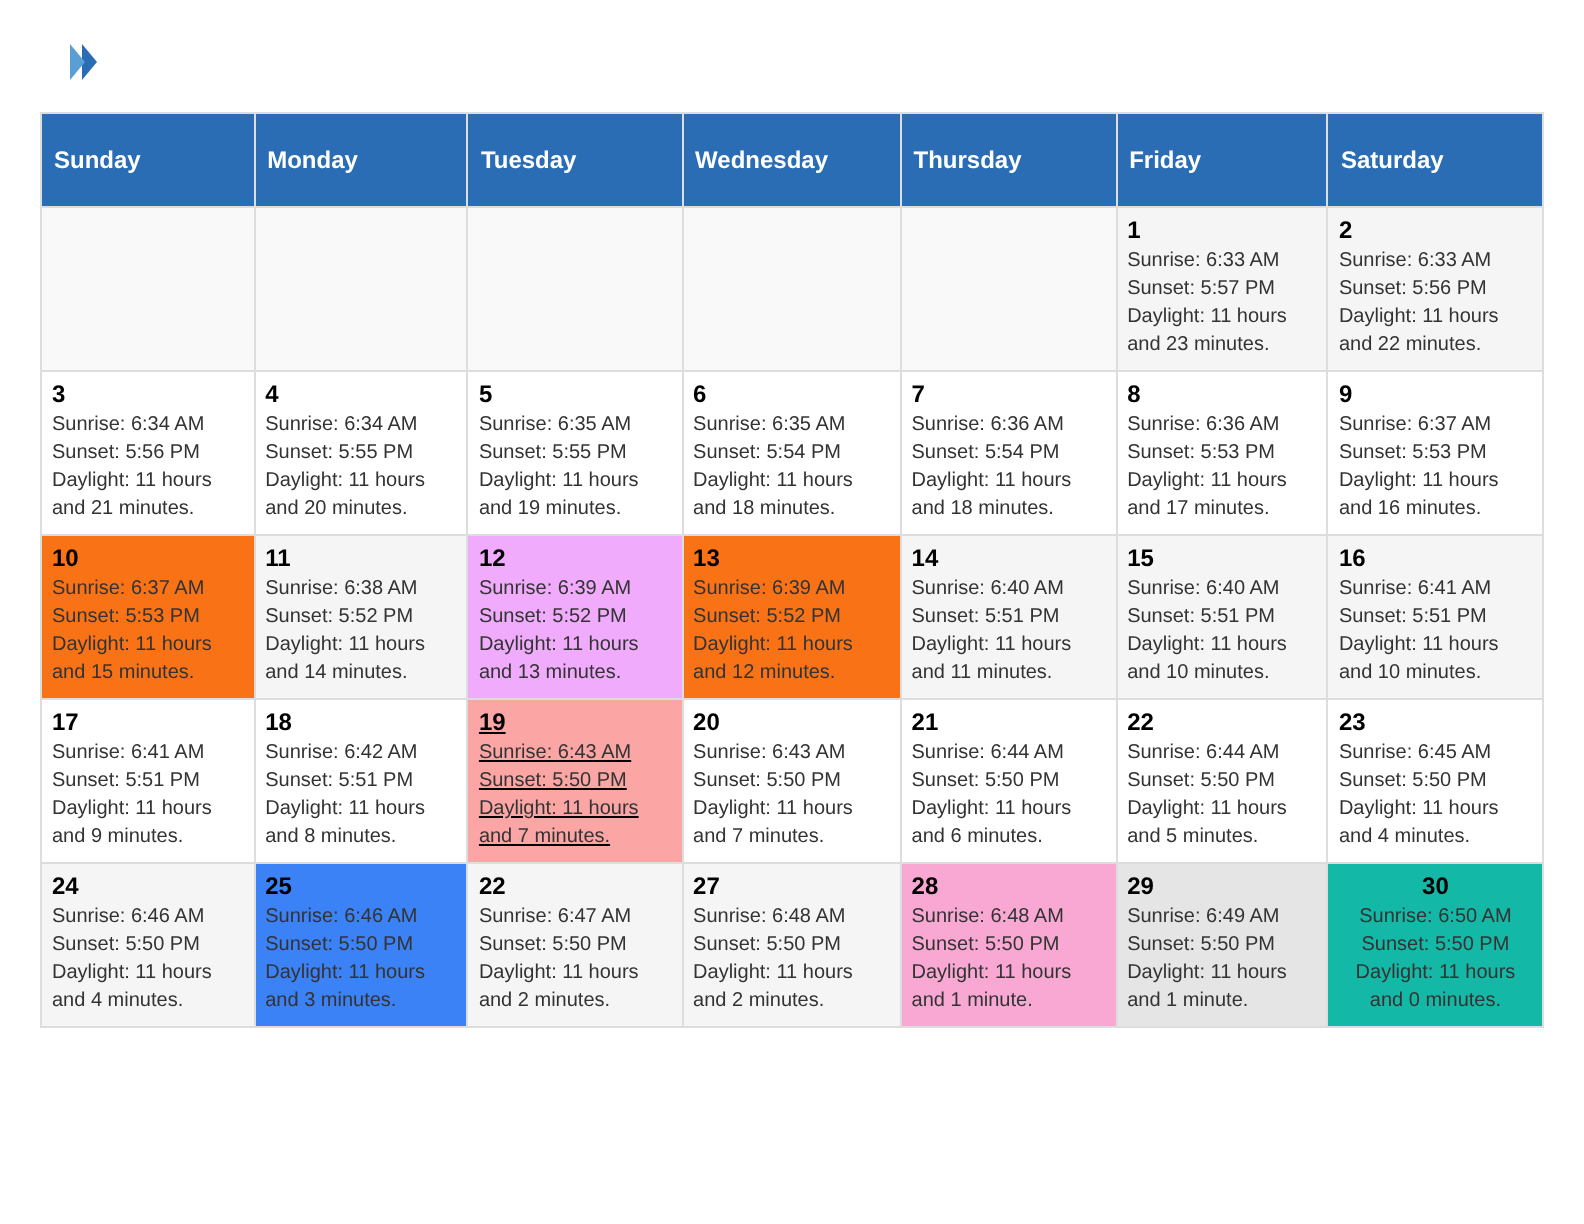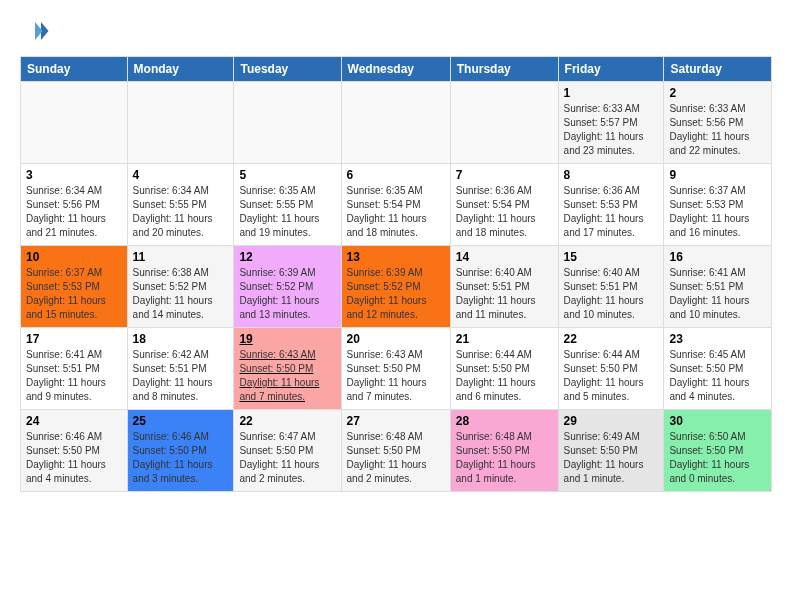--- a/index.html
+++ b/index.html
@@ -51,21 +51,21 @@
     }
     .calendar {
       width: 100%;
       border-collapse: collapse;
       font-size: 11px;
     }
     .calendar th {
       background-color: #2a6db5;
       color: #fff;
       text-align: left;
-      padding: 5px 6px;
+      padding: 16px 6px;
       font-size: 12px;
       font-weight: bold;
       border: 1px solid #ddd;
     }
     .calendar td {
       vertical-align: top;
       border: 1px solid #ddd;
       padding: 4px 5px;
       width: 113px;
       height: 82px;
@@ -303,21 +303,21 @@
             <div class="day-info">Sunrise: 6:48 AM
 Sunset: 5:50 PM
 Daylight: 11 hours and 1 minute.</div>
           </td>
           <td style="background-color: #e5e5e5;">
             <span class="day-num">29</span>
             <div class="day-info">Sunrise: 6:49 AM
 Sunset: 5:50 PM
 Daylight: 11 hours and 1 minute.</div>
           </td>
-          <td style="background-color: #86efac;">
+          <td style="background-color: #14b8a6; text-align: center;">
             <span class="day-num">30</span>
             <div class="day-info">Sunrise: 6:50 AM
 Sunset: 5:50 PM
 Daylight: 11 hours and 0 minutes.</div>
           </td>
         </tr>
       </tbody>
   </table>
 </div>
 

